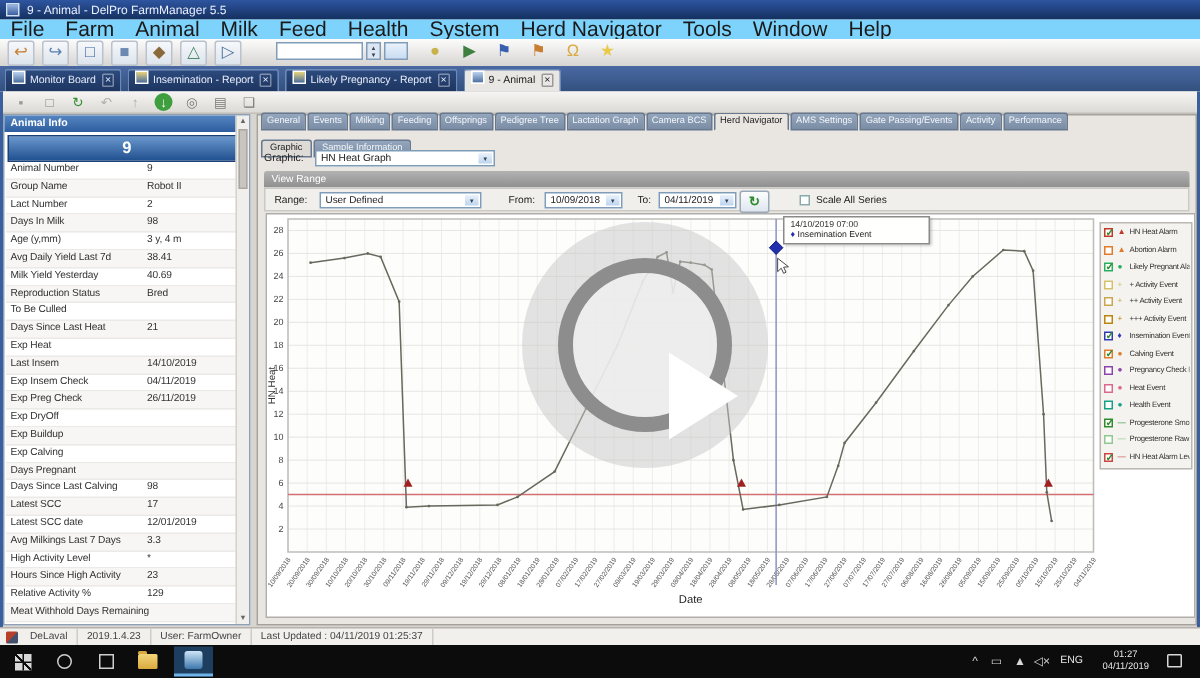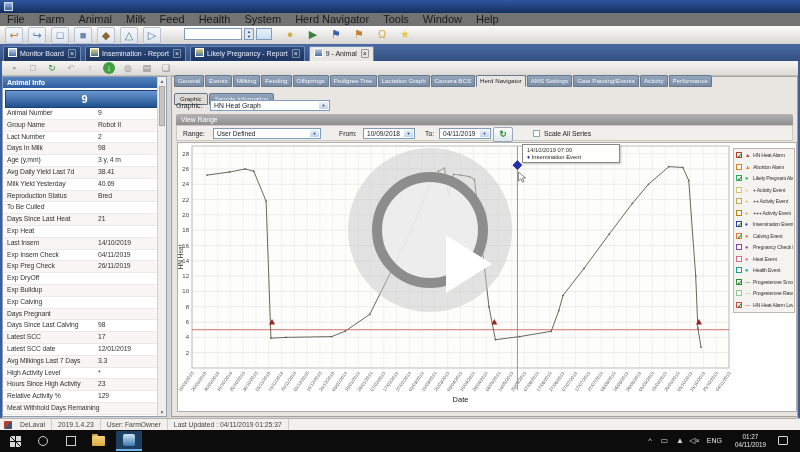--- a/index.html
+++ b/index.html
@@ -5,22 +5,22 @@
   html,body{margin:0;padding:0;width:800px;height:452px;overflow:hidden;
     font-family:"Liberation Sans",sans-serif;background:#d8d5d0;position:relative;}
   .abs{position:absolute;}
   
   .titlebar{left:0;top:0;width:800px;height:13px;background:linear-gradient(#2e55a0,#14305f);
     color:#e9efff;font-size:8px;line-height:13px;}
   .titlebar .appicon{position:absolute;left:4px;top:2px;width:9px;height:9px;
     background:linear-gradient(#9db9e2,#3a5f9e);border:1px solid #cfe0f5;box-sizing:border-box;}
   .titlebar .ttext{position:absolute;left:18px;top:0;white-space:nowrap;}
   
-  .menubar{left:0;top:13px;width:800px;height:13px;background:#737373;border-bottom:1px solid #c9c5bf;
-    font-size:11px;line-height:13px;color:#1a1a1a;}
+  .menubar{left:0;top:13px;width:800px;height:13px;background:#7dd3fc;border-bottom:1px solid #c9c5bf;
+    font-size:14px;line-height:13px;color:#1a1a1a;}
   .menu-item{display:inline-block;padding:0 7px;}
   
   .toolbar{left:0;top:26px;width:800px;height:18px;background:linear-gradient(#fcfcfb,#d7d5d2);
     border-bottom:1px solid #b3b0aa;}
   .ticon{position:absolute;top:1px;width:16px;height:15px;border-radius:2px;text-align:center;
     font-size:11px;line-height:15px;}
   .tb-input{position:absolute;left:184px;top:2px;width:58px;height:12px;background:#fff;
     border:1px solid #7f9db9;font-size:8px;box-sizing:border-box;}
   .tb-spin{position:absolute;left:244px;top:2px;width:10px;height:12px;background:#dce6f2;
     border:1px solid #7f9db9;font-size:4px;line-height:5px;text-align:center;color:#345;box-sizing:border-box;}
@@ -140,20 +140,21 @@
   .tray-clock{position:absolute;right:34px;top:3px;text-align:center;color:#e8e8e8;font-size:6.3px;line-height:8px;}
   .tray-note{position:absolute;right:12px;top:6px;width:10px;height:9px;border:1px solid #d8d8d8;
     border-radius:1px;box-sizing:border-box;}
   .clearfix::after{content:"";display:block;clear:both;}
 </style>
 </head>
 <body>
 
 <div class="abs titlebar">
   <span class="appicon"></span>
+  <span class="ttext">9 - Animal - DelPro FarmManager 5.5</span>
 </div>
 
 <div class="abs menubar" id="menubar"><span class="menu-item">File</span><span class="menu-item">Farm</span><span class="menu-item">Animal</span><span class="menu-item">Milk</span><span class="menu-item">Feed</span><span class="menu-item">Health</span><span class="menu-item">System</span><span class="menu-item">Herd Navigator</span><span class="menu-item">Tools</span><span class="menu-item">Window</span><span class="menu-item">Help</span></div>
 
 <div class="abs toolbar" id="toolbar">
   <input class="tb-input" id="quickfind" value="" style="">
   <div class="tb-spin"><span>▲</span><br><span>▼</span></div>
   <div class="tb-combo"></div>
 <div class="ticon" style="left: 5px; color: rgb(200, 127, 51); background: linear-gradient(rgb(246, 248, 251), rgb(221, 228, 236)); border: 1px solid rgb(185, 194, 206);">↩</div>
     <div class="ticon" style="left: 28px; color: rgb(91, 127, 174); background: linear-gradient(rgb(246, 248, 251), rgb(221, 228, 236)); border: 1px solid rgb(185, 194, 206);">↪</div>

